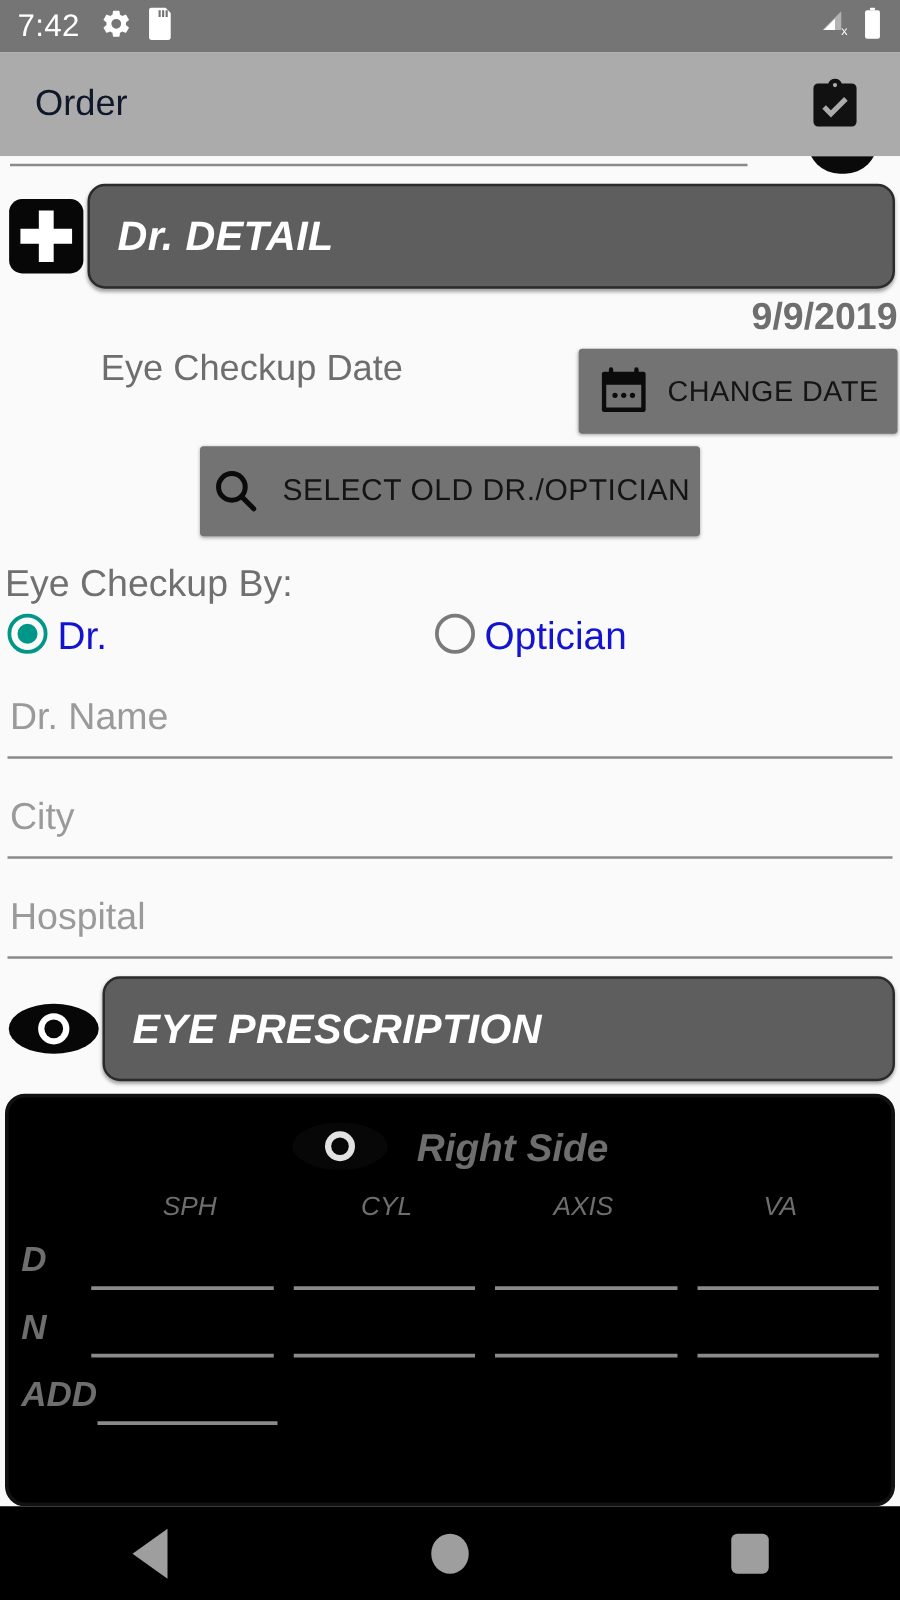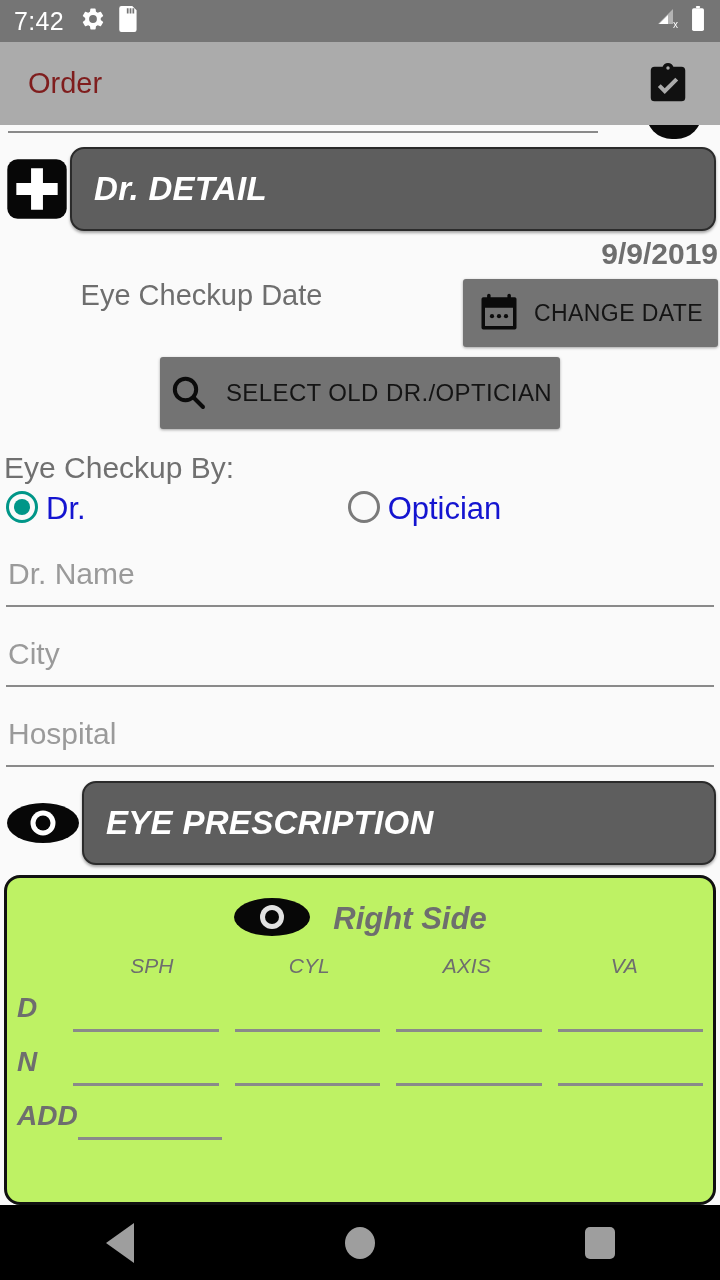--- a/index.html
+++ b/index.html
@@ -21,21 +21,21 @@
   .sb-icons-left{ display:flex; align-items:center; gap:12px; margin-left:16px; }
   .sb-spacer{ flex:1; }
   .sb-icons-right{ display:flex; align-items:center; gap:9px; }
 
   
   .appbar{
     height:83px; background:#ababab;
     display:flex; align-items:center; padding:0 28px;
     position:relative;
   }
-  .appbar-title{ font-size:29px; color:#7f1d1d; font-weight:400; }
+  .appbar-title{ font-size:29px; color:#0f172a; font-weight:400; }
   .appbar-spacer{ flex:1; }
   .appbar-action{ width:48px; height:48px; display:flex; align-items:center; justify-content:center; }
 
   
   .content{
     position:absolute; left:0; right:0;
     top:125px; bottom:75px;
     background:#fafafa;
     overflow:hidden;
   }
@@ -128,21 +128,21 @@
     width:100%; border:0; outline:0; background:transparent;
     font-family:"Liberation Sans", sans-serif;
     font-size:30px; color:#000000; padding:4px 2px 14px 2px;
   }
   .field-input::placeholder{ color:#9a9a9a; }
   .field-underline{ height:2px; background:#8a8a8a; }
 
   
   .rx-card{
     margin:10px 4px 0 4px;
-    background:#bef264;
+    background:#000000;
     border:3px solid #111111;
     border-radius:16px;
     padding:10px 10px 12px 10px;
     height:330px;
     overflow:hidden;
   }
   .rx-side{
     display:flex; align-items:center; justify-content:center; gap:22px;
     height:62px;
   }

